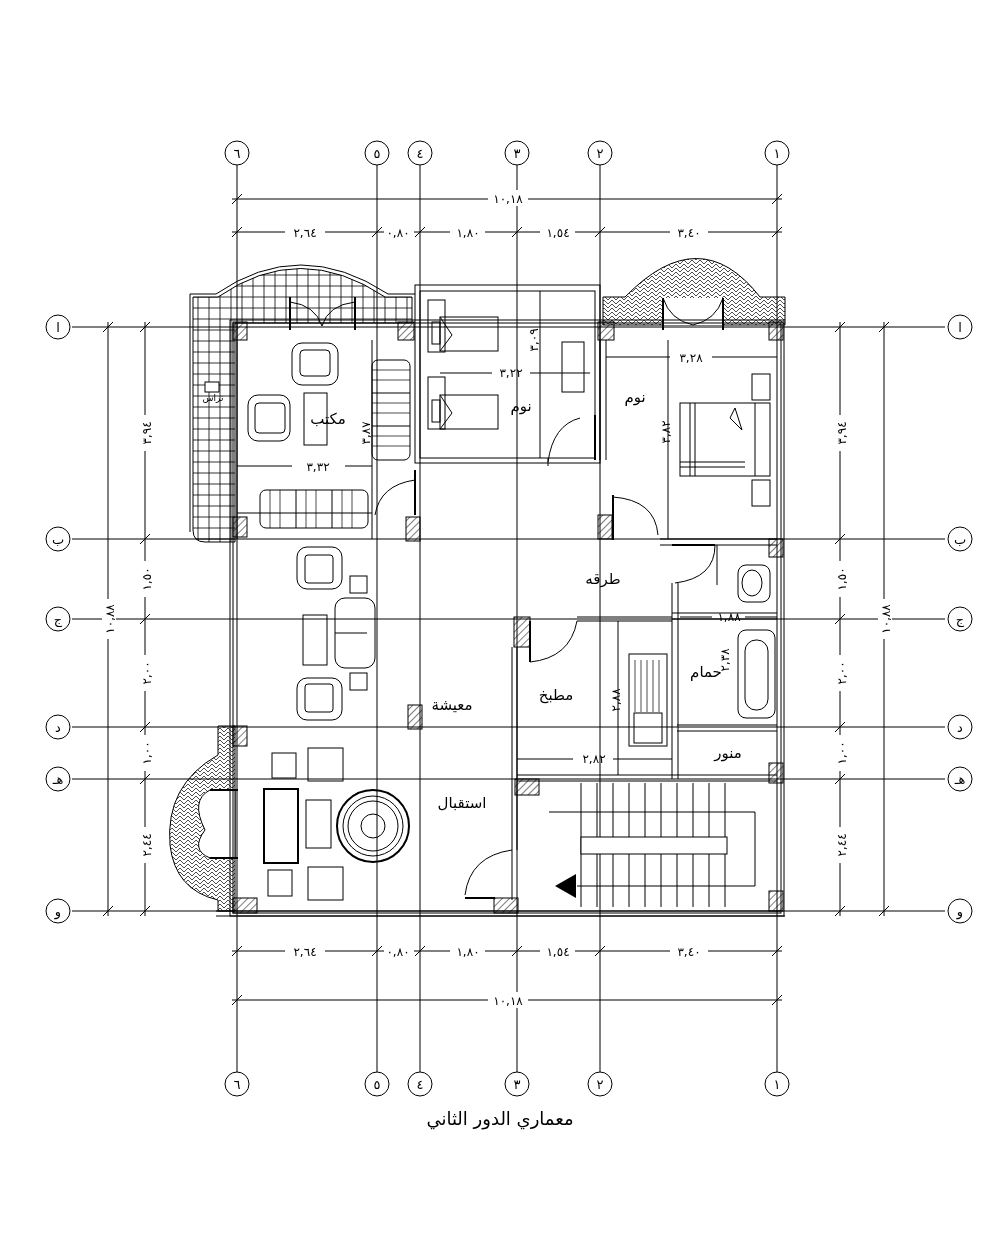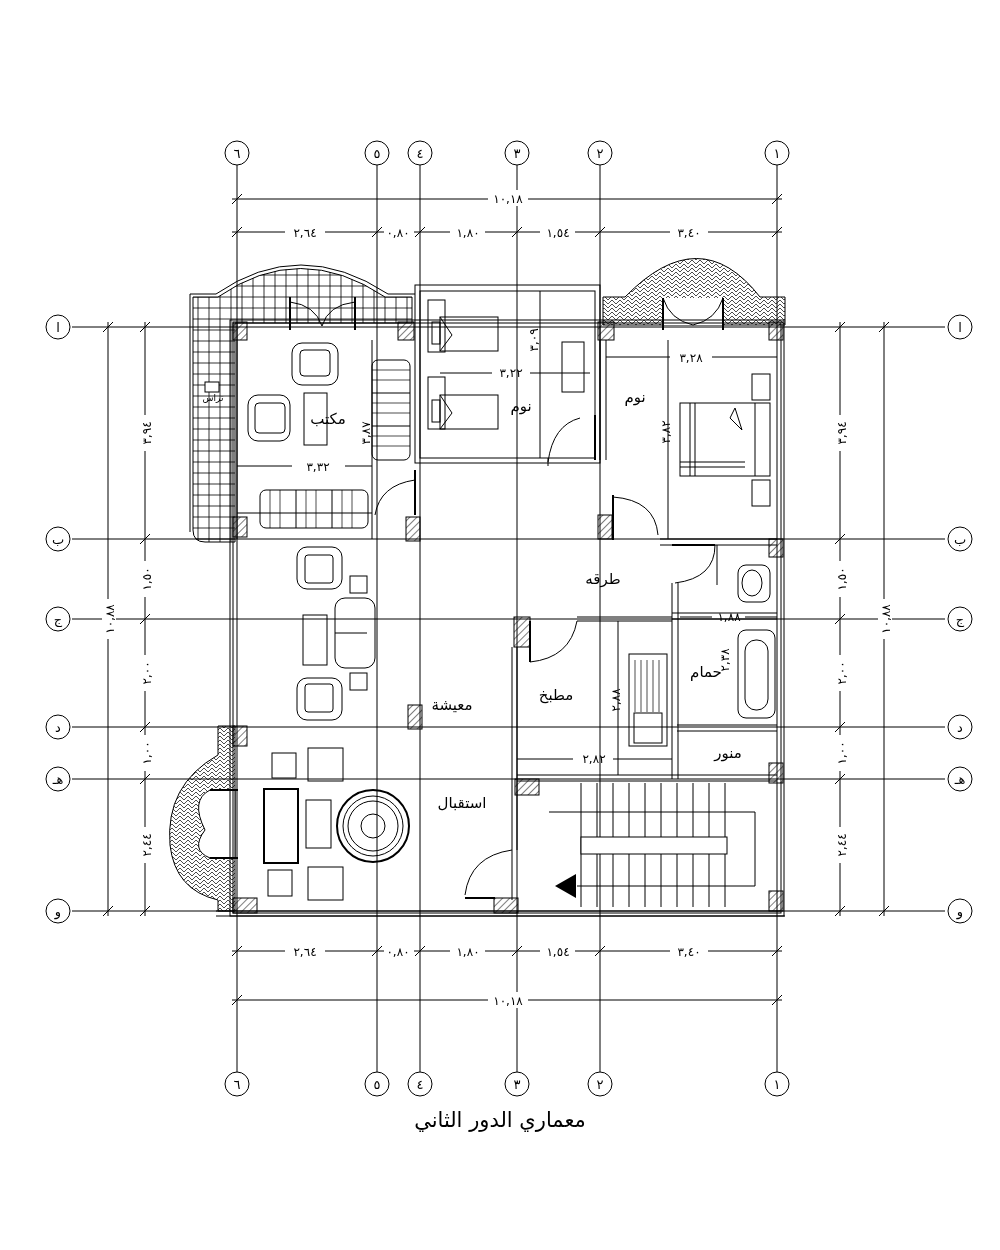--- a/index.html
+++ b/index.html
@@ -4,21 +4,21 @@
 <style>
   html,body{margin:0;padding:0;background:#ffffff;}
   body{width:1000px;height:1250px;position:relative;overflow:hidden;font-family:"DejaVu Sans",sans-serif;}
   svg{position:absolute;left:0;top:0;}
   .ln{stroke:#000;stroke-width:1;fill:none;}
   .th{stroke:#000;stroke-width:2;fill:none;}
   .txt{font-family:"DejaVu Sans",sans-serif;fill:#000;}
   .dim{font-size:12px;}
   .room{font-size:15px;}
   .bub{font-size:13px;}
-  .title{position:absolute;left:0;width:1000px;top:1108px;text-align:center;font-size:21px;color:#000;font-family:"DejaVu Sans",sans-serif;}
+  .title{position:absolute;left:0;width:1000px;top:1108px;text-align:center;font-size:18px;color:#000;font-family:"DejaVu Sans",sans-serif;}
 </style>
 </head>
 <body>
 
 <svg width="1000" height="1250" viewBox="0 0 1000 1250">
   <defs>
     <pattern id="hatch" width="5" height="5" patternUnits="userSpaceOnUse" patternTransform="rotate(45)">
       <line x1="0" y1="0" x2="0" y2="5" stroke="#000" stroke-width="1"></line>
     </pattern>
     <pattern id="tile" width="11" height="11" patternUnits="userSpaceOnUse">

